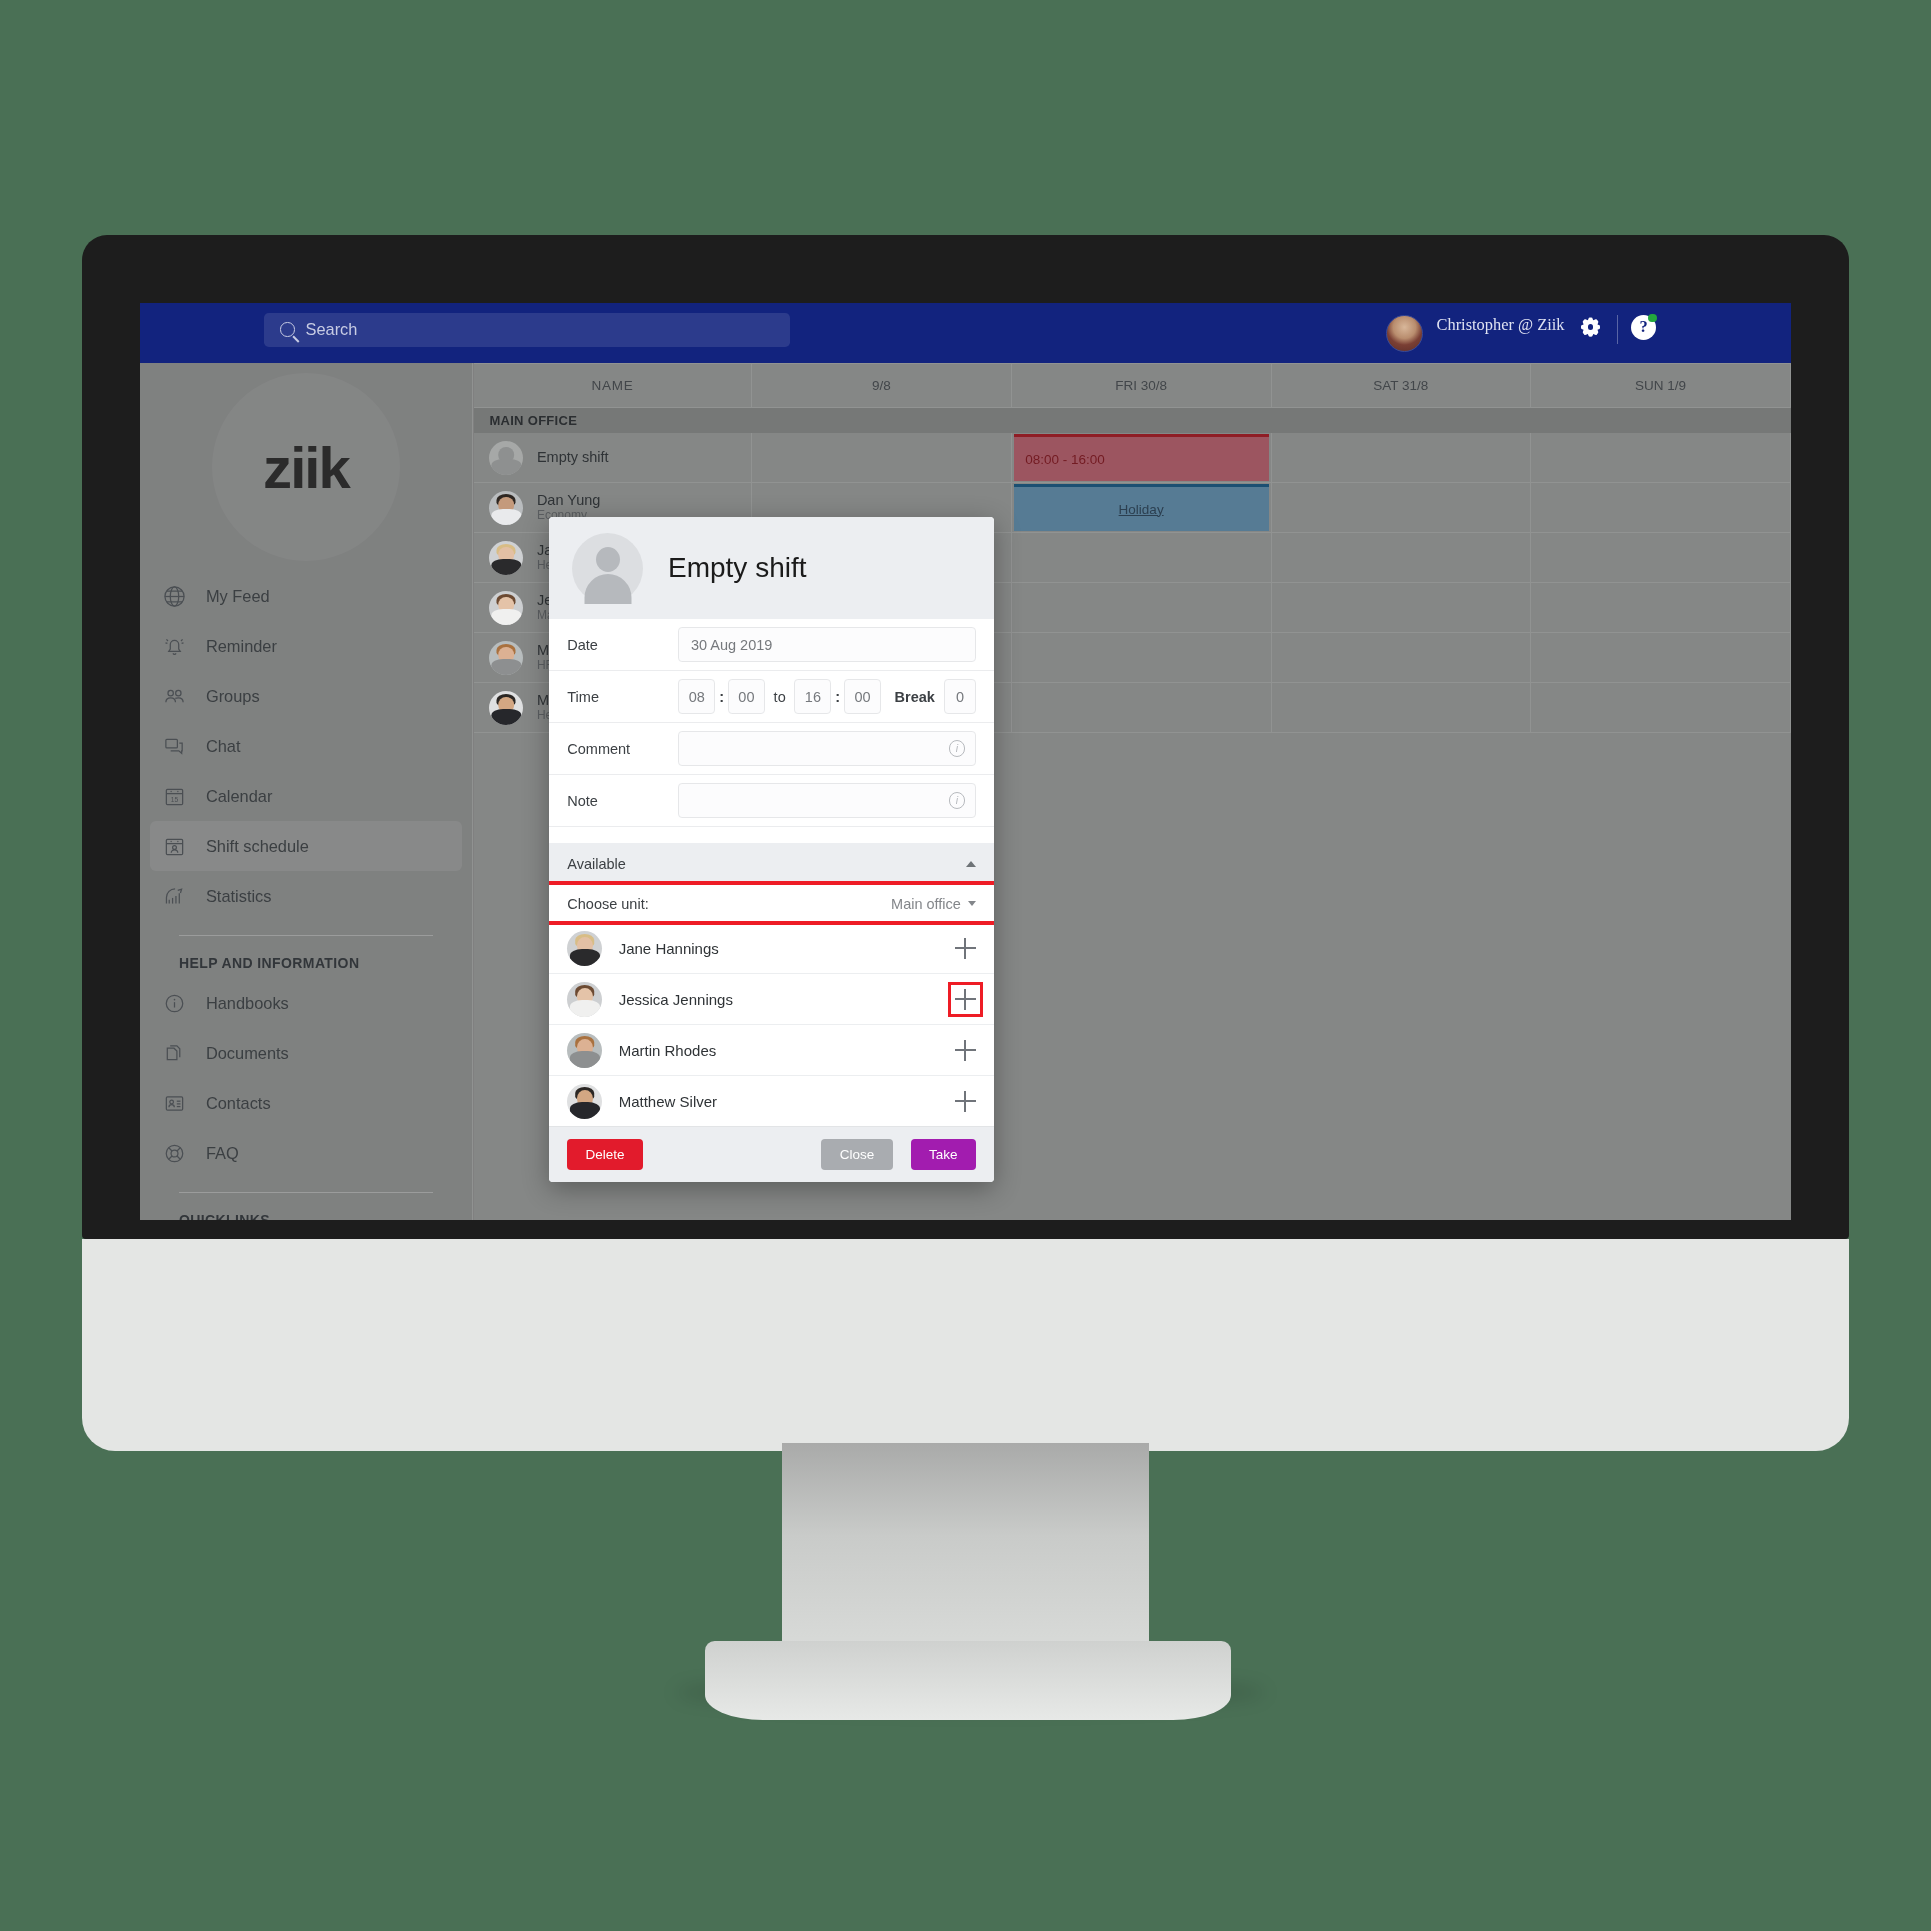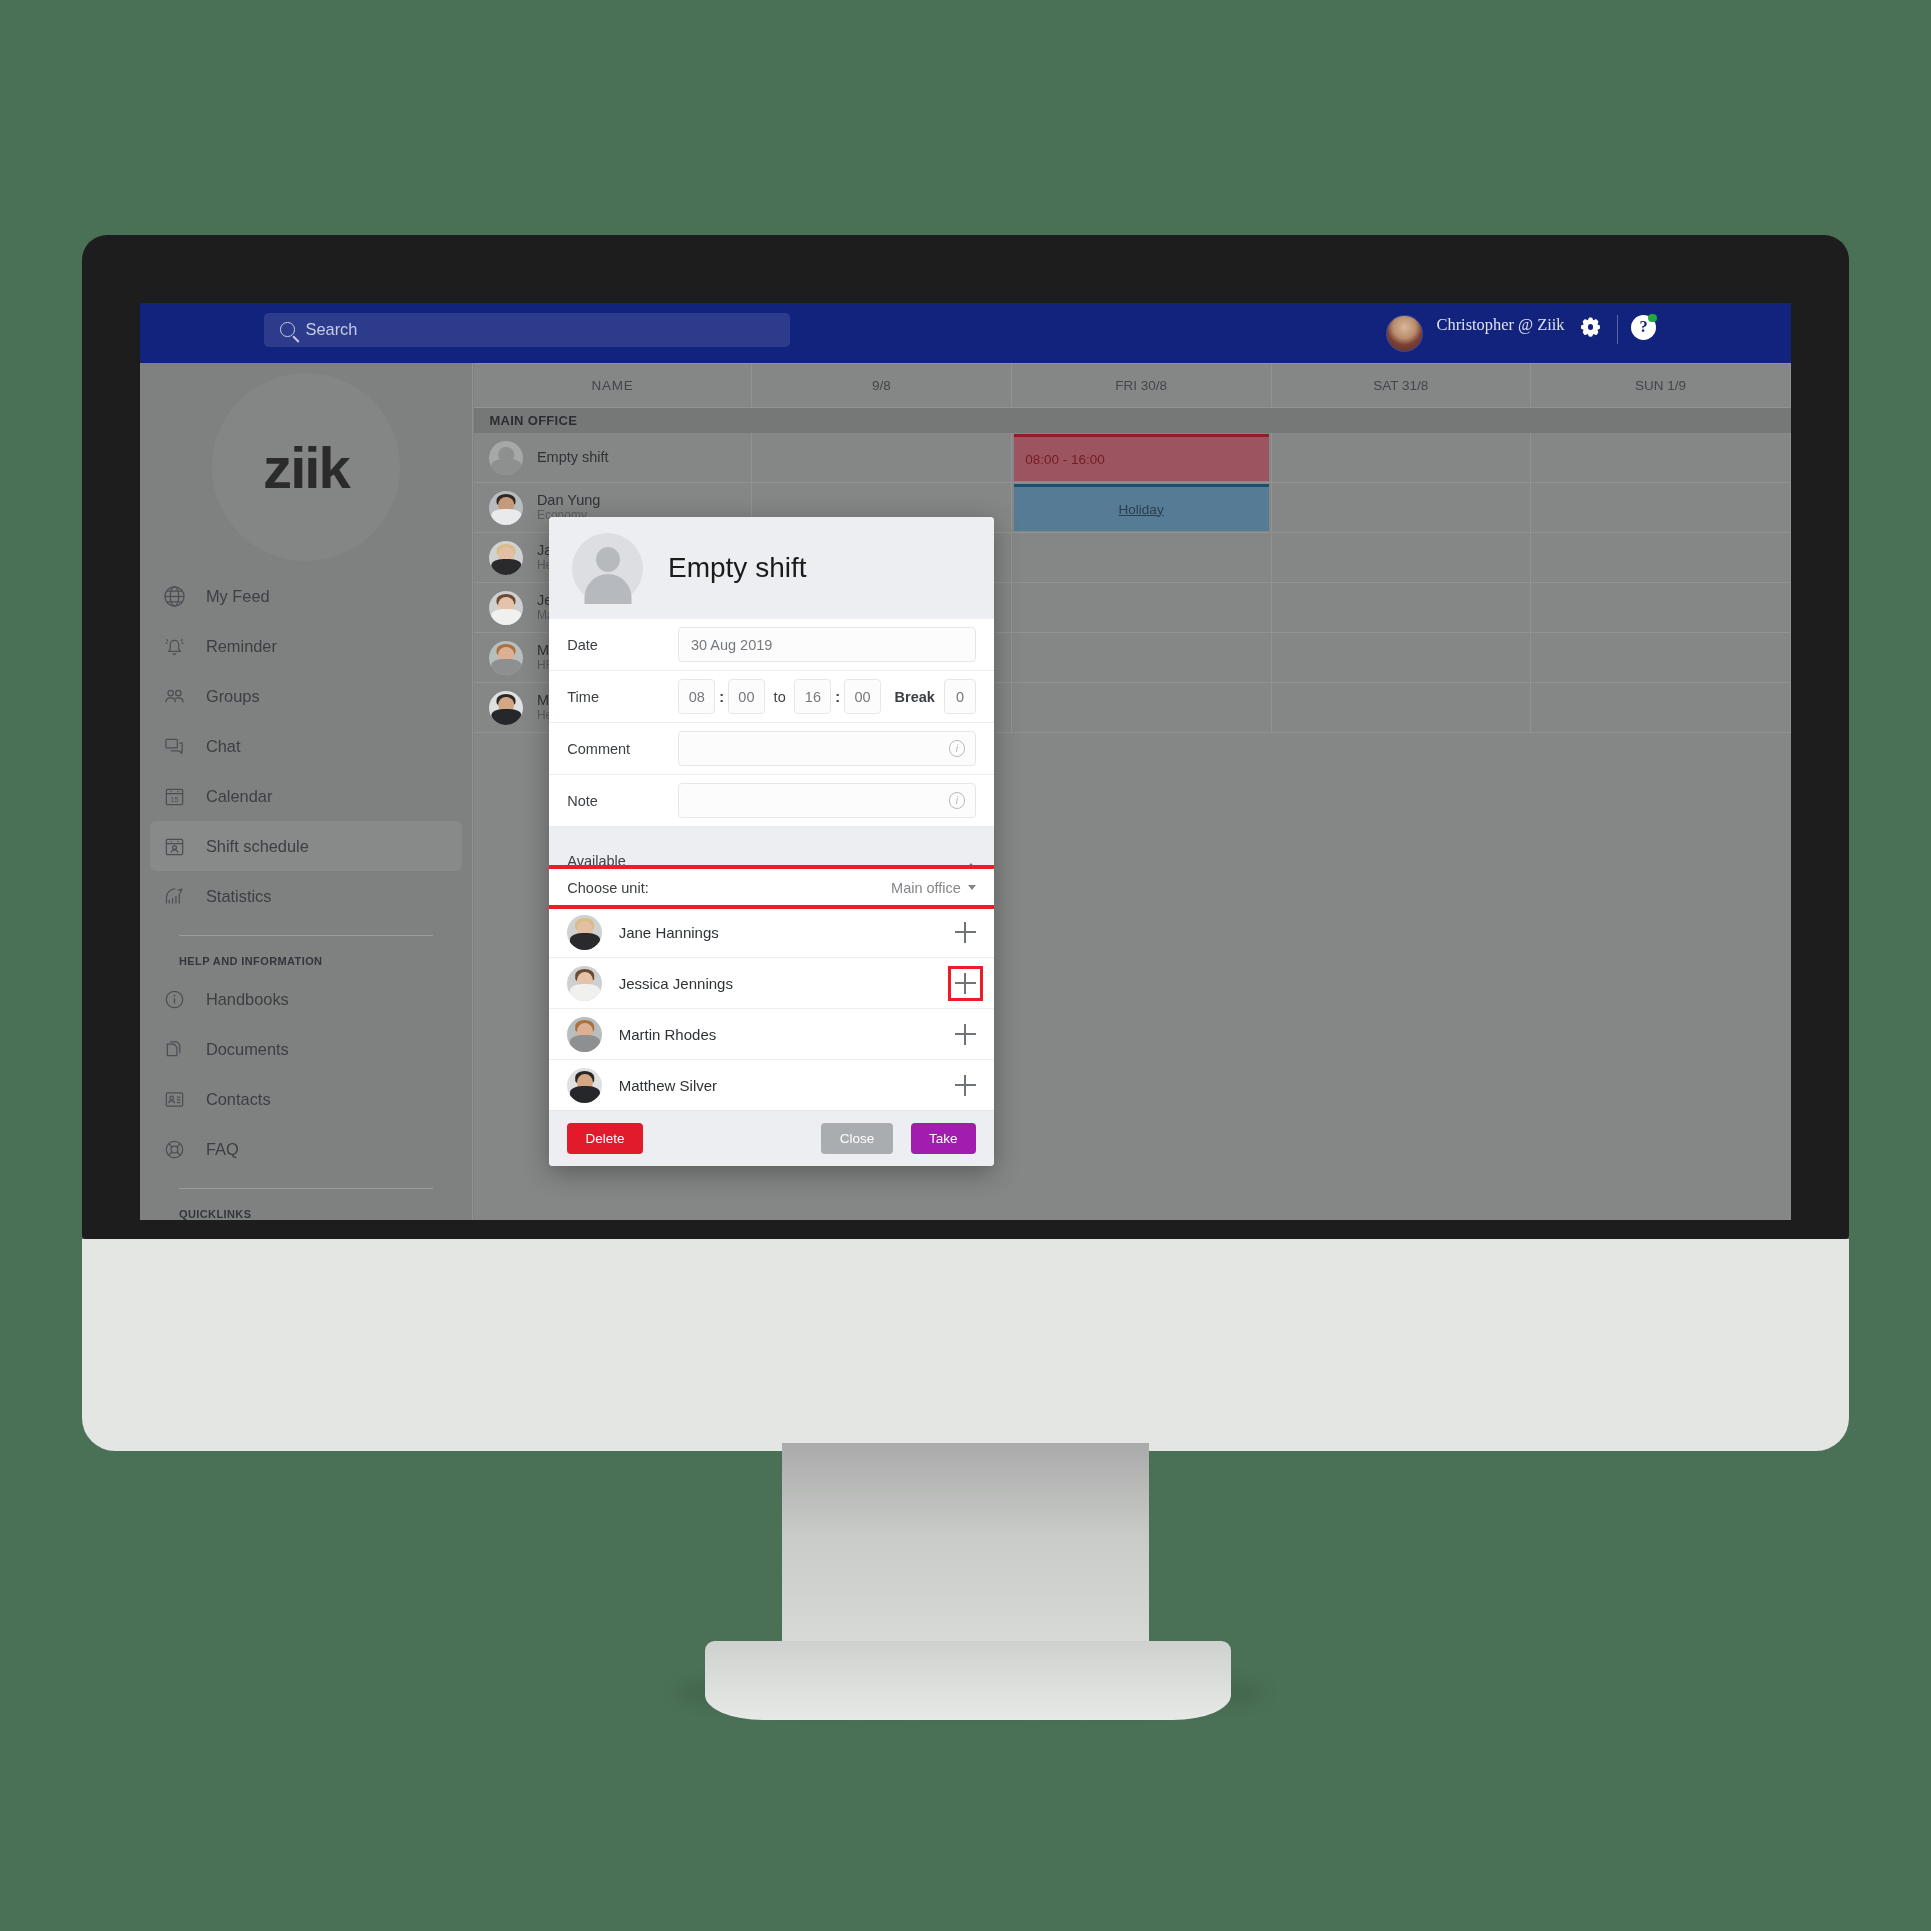--- a/index.html
+++ b/index.html
@@ -227,21 +227,21 @@
     justify-content: center;
   }
   .nav-ico svg { display: block; }
   .sec-div {
     margin: 13.5px 39px 0 39px;
     height: 1px;
     background: rgba(255,255,255,0.22);
   }
   .sec-title {
     padding: 19.3px 39px 7.7px 39px;
-    font-size: 11px;
+    font-size: 14px;
     letter-spacing: 0.4px;
     color: #32363a;
     font-weight: 600;
   }
 
   
   #main {
     position: absolute;
     left: 334px; top: 60px;
     width: 1317px; height: 857px;
@@ -491,26 +491,27 @@
     font-size: 10.6px;
     font-style: italic;
     display: flex;
     align-items: center;
     justify-content: center;
   }
   #avail-bar {
     background: #eceef1;
     height: 42px;
     display: flex;
-    align-items: flex-end;
+    align-items: center;
     justify-content: space-between;
     padding: 0 18.3px;
     font-size: 14.5px;
     color: #3c4044;
     cursor: pointer;
+    margin-top: 16px;
   }
   .caret-up {
     width: 0; height: 0;
     border-left: 5.8px solid transparent;
     border-right: 5.8px solid transparent;
     border-bottom: 6.8px solid #6e7377;
   }
   #unit-row {
     height: 37px;
     display: flex;

